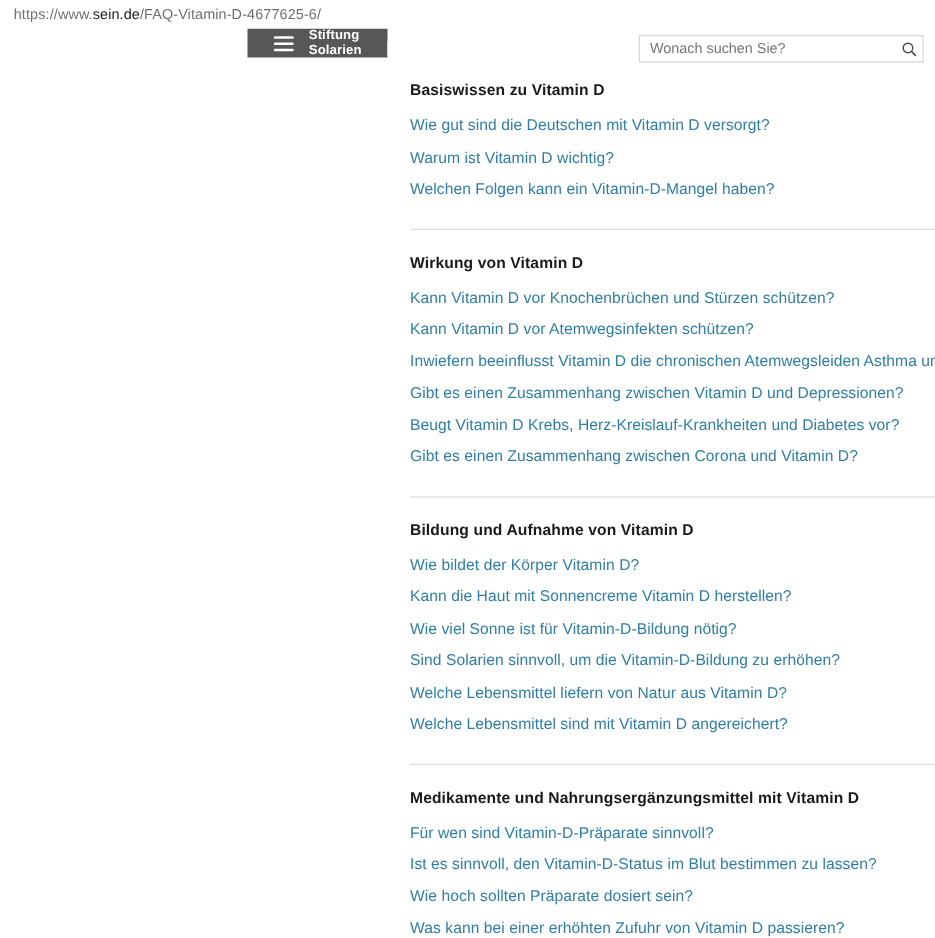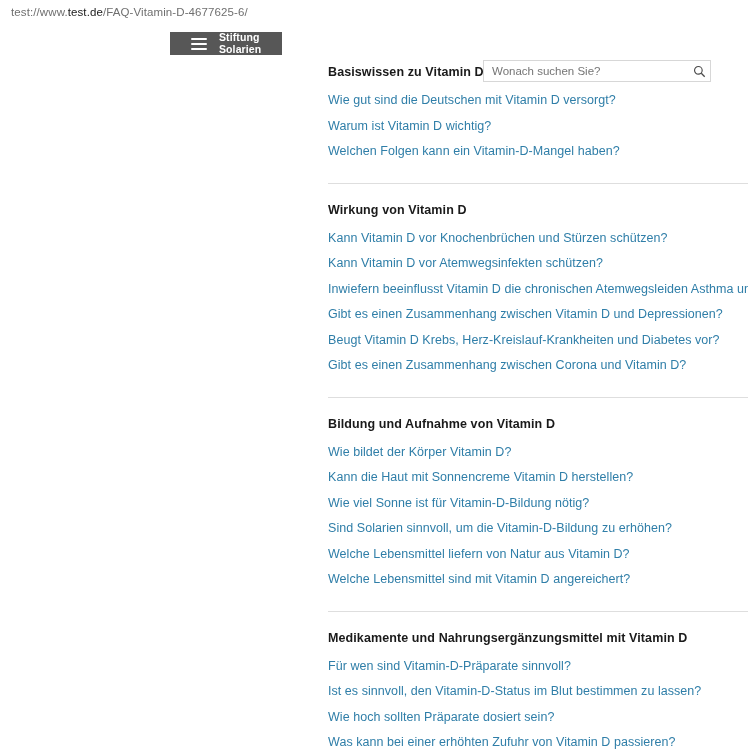--- a/index.html
+++ b/index.html
@@ -31,21 +31,22 @@
   }
   .urlbar .url .dom {
     color: #1a1a1a;
   }
 
   
   .siteheader {
     position: relative;
     height: 32px;
     display: flex;
-    align-items: flex-end;
+    align-items: flex-start;
+    padding-left: 28px;
   }
   .header-left {
     width: 170px;
     background: #ffffff;
   }
   .header-dark {
     background: #575757;
     display: flex;
     align-items: center;
     width: 112px;
@@ -168,21 +169,21 @@
     text-decoration: none;
     line-height: 25.5px;
     letter-spacing: 0.05px;
     white-space: nowrap;
   }
 </style>
 </head>
 <body>
 
 <div class="urlbar">
-  <div class="url"><span>test://www.</span><span class="dom">test.de</span><span>/FAQ-Vitamin-D-4677625-6/</span></div>
+  <div class="url"><span>https://www.</span><span class="dom">sein.de</span><span>/FAQ-Vitamin-D-4677625-6/</span></div>
 </div>
 
 <div class="siteheader">
   <div class="header-left"></div>
   <div class="header-dark">
     <div class="burger">
       <span></span>
         <span></span>
         <span></span>
     </div>

